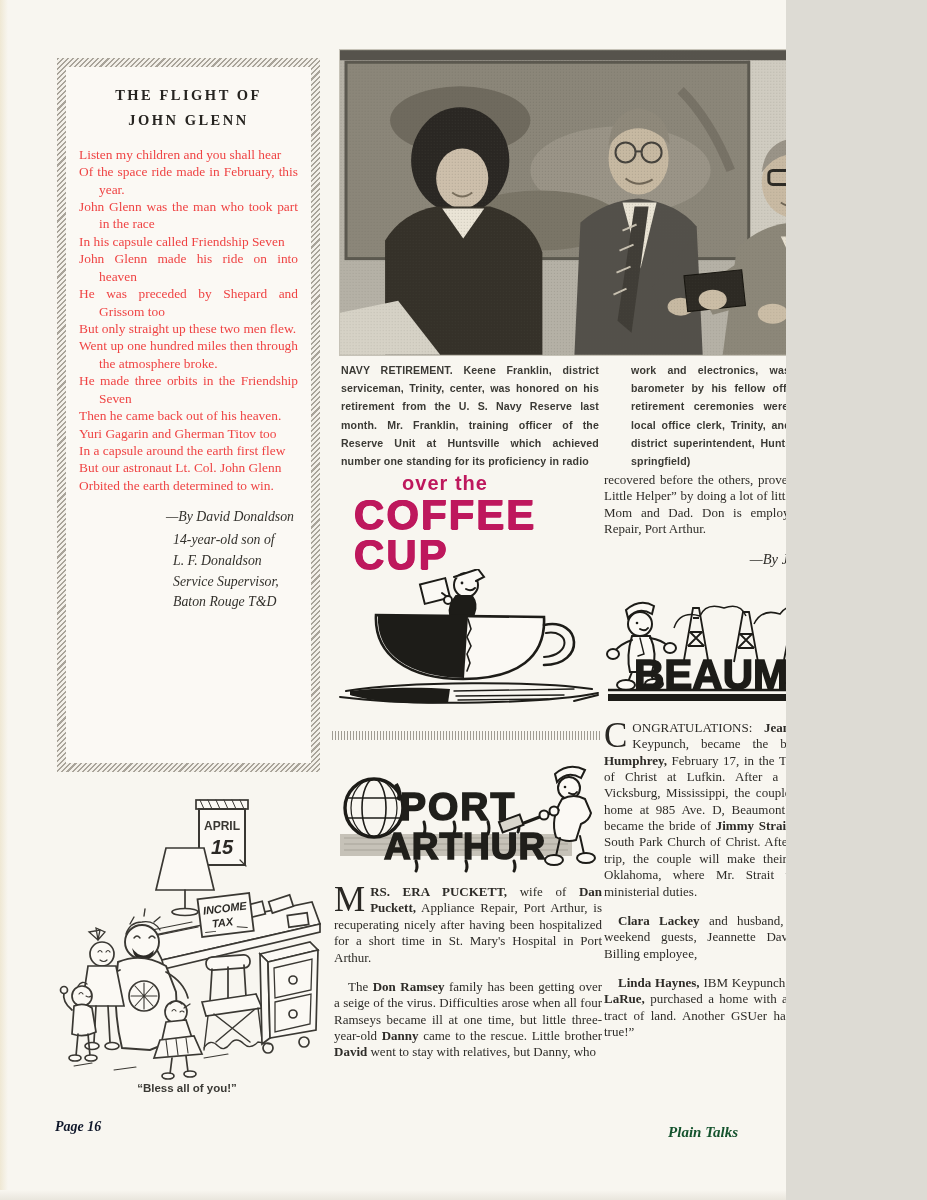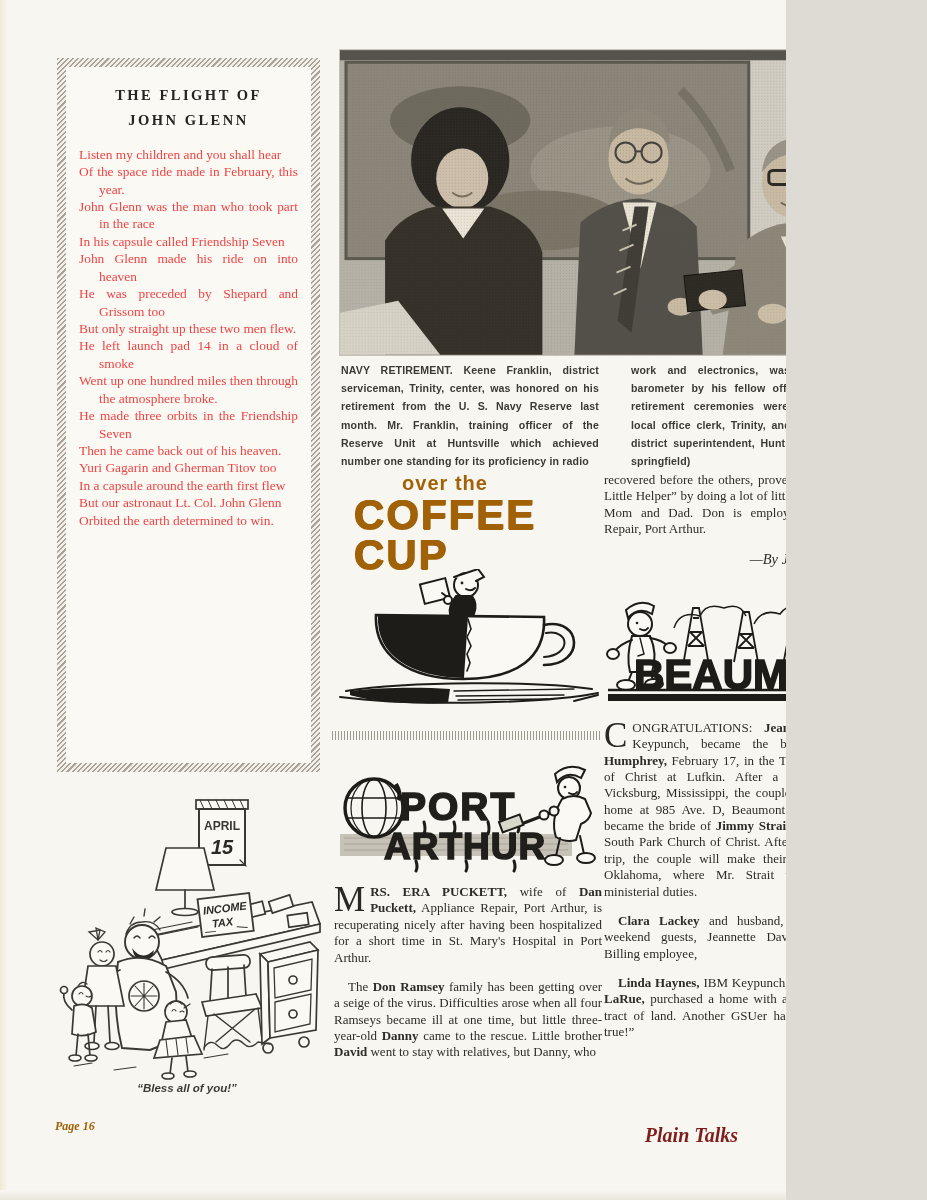--- a/index.html
+++ b/index.html
@@ -27,21 +27,21 @@
          box-shadow:0 0 0 1px #c6c2b7;}
   .photo svg{display:block;width:100%;height:100%;}
 
   
   .cap{position:absolute;top:361px;font-family:"Liberation Sans",sans-serif;font-weight:bold;
        font-size:10.6px;line-height:1.72;text-align:justify;color:#3b3a35;letter-spacing:.15px;}
   .cap-left{left:341px;width:258px;}
   .cap-right{left:631px;width:272px;}
 
   
-  .coffee{position:absolute;left:338px;top:472px;width:262px;height:262px;color:#a16207;}
+  .coffee{position:absolute;left:338px;top:472px;width:262px;height:262px;color:#be185d;}
   .coffee-over{width:214px;text-align:center;font-family:"Liberation Sans",sans-serif;
                font-weight:bold;font-size:20px;letter-spacing:1px;}
   .coffee-word{font-family:"Liberation Sans",sans-serif;font-weight:bold;font-size:42px;
                letter-spacing:2px;line-height:.95;margin-left:16px;
                text-shadow:.7px 0 0 currentColor,-.7px 0 0 currentColor,0 .5px 0 currentColor;}
   .coffee svg{display:block;margin-top:-6px;}
 
   .divider{position:absolute;left:332px;top:731px;width:268px;height:9px;
            background:repeating-linear-gradient(90deg,#8f8b81 0 1px,rgba(0,0,0,0) 1px 3px);opacity:.85;}
 
@@ -56,25 +56,25 @@
   .byline{text-align:right;font-style:italic;font-size:14.5px;margin:12px 8px 0 0;}
   .graphic-row{margin:18px 0 12px;}
   .graphic-row svg,.port svg,.tax svg{display:block;}
   b{font-weight:bold;}
 
   .port{position:absolute;left:332px;top:758px;width:270px;height:122px;}
 
   
   .tax{position:absolute;left:52px;top:790px;width:270px;height:292px;}
   .bless{position:absolute;left:52px;top:1082px;width:270px;text-align:center;
-         font-family:"Liberation Sans",sans-serif;font-weight:bold;font-size:11.5px;color:#3b3a35;font-style:italic;}
-
-  
-  .footer-left{position:absolute;left:55px;top:1119px;font-weight:bold;font-style:italic;font-size:12px;color:#a16207;}
-  .footer-right{position:absolute;right:48px;top:1124px;font-weight:bold;font-style:italic;font-size:20px;color:#7f1d1d;text-align:center;}
+         font-family:"Liberation Sans",sans-serif;font-weight:bold;font-size:11.5px;color:#3b3a35;}
+
+  
+  .footer-left{position:absolute;left:55px;top:1119px;font-weight:bold;font-style:italic;font-size:14px;color:#0f172a;}
+  .footer-right{position:absolute;right:48px;top:1124px;font-weight:bold;font-style:italic;font-size:15px;color:#14532d;text-align:center;}
 
   
   .hole{position:absolute;border-radius:50%;background:#fdfcf9;
         box-shadow:inset 3px 4px 4px -2px rgba(110,105,95,.6),inset -1px -2px 2px -1px rgba(255,255,255,.9);}
   .hole1{left:862px;top:102px;width:42px;height:44px;}
   .hole2{left:868px;top:574px;width:38px;height:36px;}
   .hole3{left:860px;top:1040px;width:42px;height:38px;}
 
   svg text{font-family:"Liberation Sans",sans-serif;}
 </style>
@@ -90,28 +90,36 @@
       <div>THE FLIGHT OF</div>
       <div>JOHN GLENN</div>
     </div>
     <div class="poem-line">Listen my children and you shall hear</div>
     <div class="poem-line">Of the space ride made in February, this year.</div>
     <div class="poem-line">John Glenn was the man who took part in the race</div>
     <div class="poem-line">In his capsule called Friendship Seven</div>
     <div class="poem-line">John Glenn made his ride on into heaven</div>
     <div class="poem-line">He was preceded by Shepard and Grissom too</div>
     <div class="poem-line">But only straight up these two men flew.</div>
-    <div class="poem-line">He left launch pad 14 in a cloud of smoke</div>
     <div class="poem-line">Went up one hundred miles then through the atmosphere broke.</div>
     <div class="poem-line">He made three orbits in the Friendship Seven</div>
     <div class="poem-line">Then he came back out of his heaven.</div>
     <div class="poem-line">Yuri Gagarin and Gherman Titov too</div>
     <div class="poem-line">In a capsule around the earth first flew</div>
     <div class="poem-line">But our astronaut Lt. Col. John Glenn</div>
     <div class="poem-line">Orbited the earth determined to win.</div>
+    <div class="poem-sig">
+      <div class="sig-name">—By David Donaldson</div>
+      <div class="sig-details">
+        <div>14-year-old son of</div>
+        <div>L. F. Donaldson</div>
+        <div>Service Supervisor,</div>
+        <div>Baton Rouge T&amp;D</div>
+      </div>
+    </div>
   </div>
 
   <div class="photo">
     <svg viewBox="0 0 536 304">
       <defs>
         <pattern id="ht" width="3" height="3" patternUnits="userSpaceOnUse">
           <circle cx="1" cy="1" r=".55" fill="#54514a" opacity=".22"></circle>
         </pattern>
       </defs>
       <rect width="536" height="304" fill="#b5b1a6"></rect>

